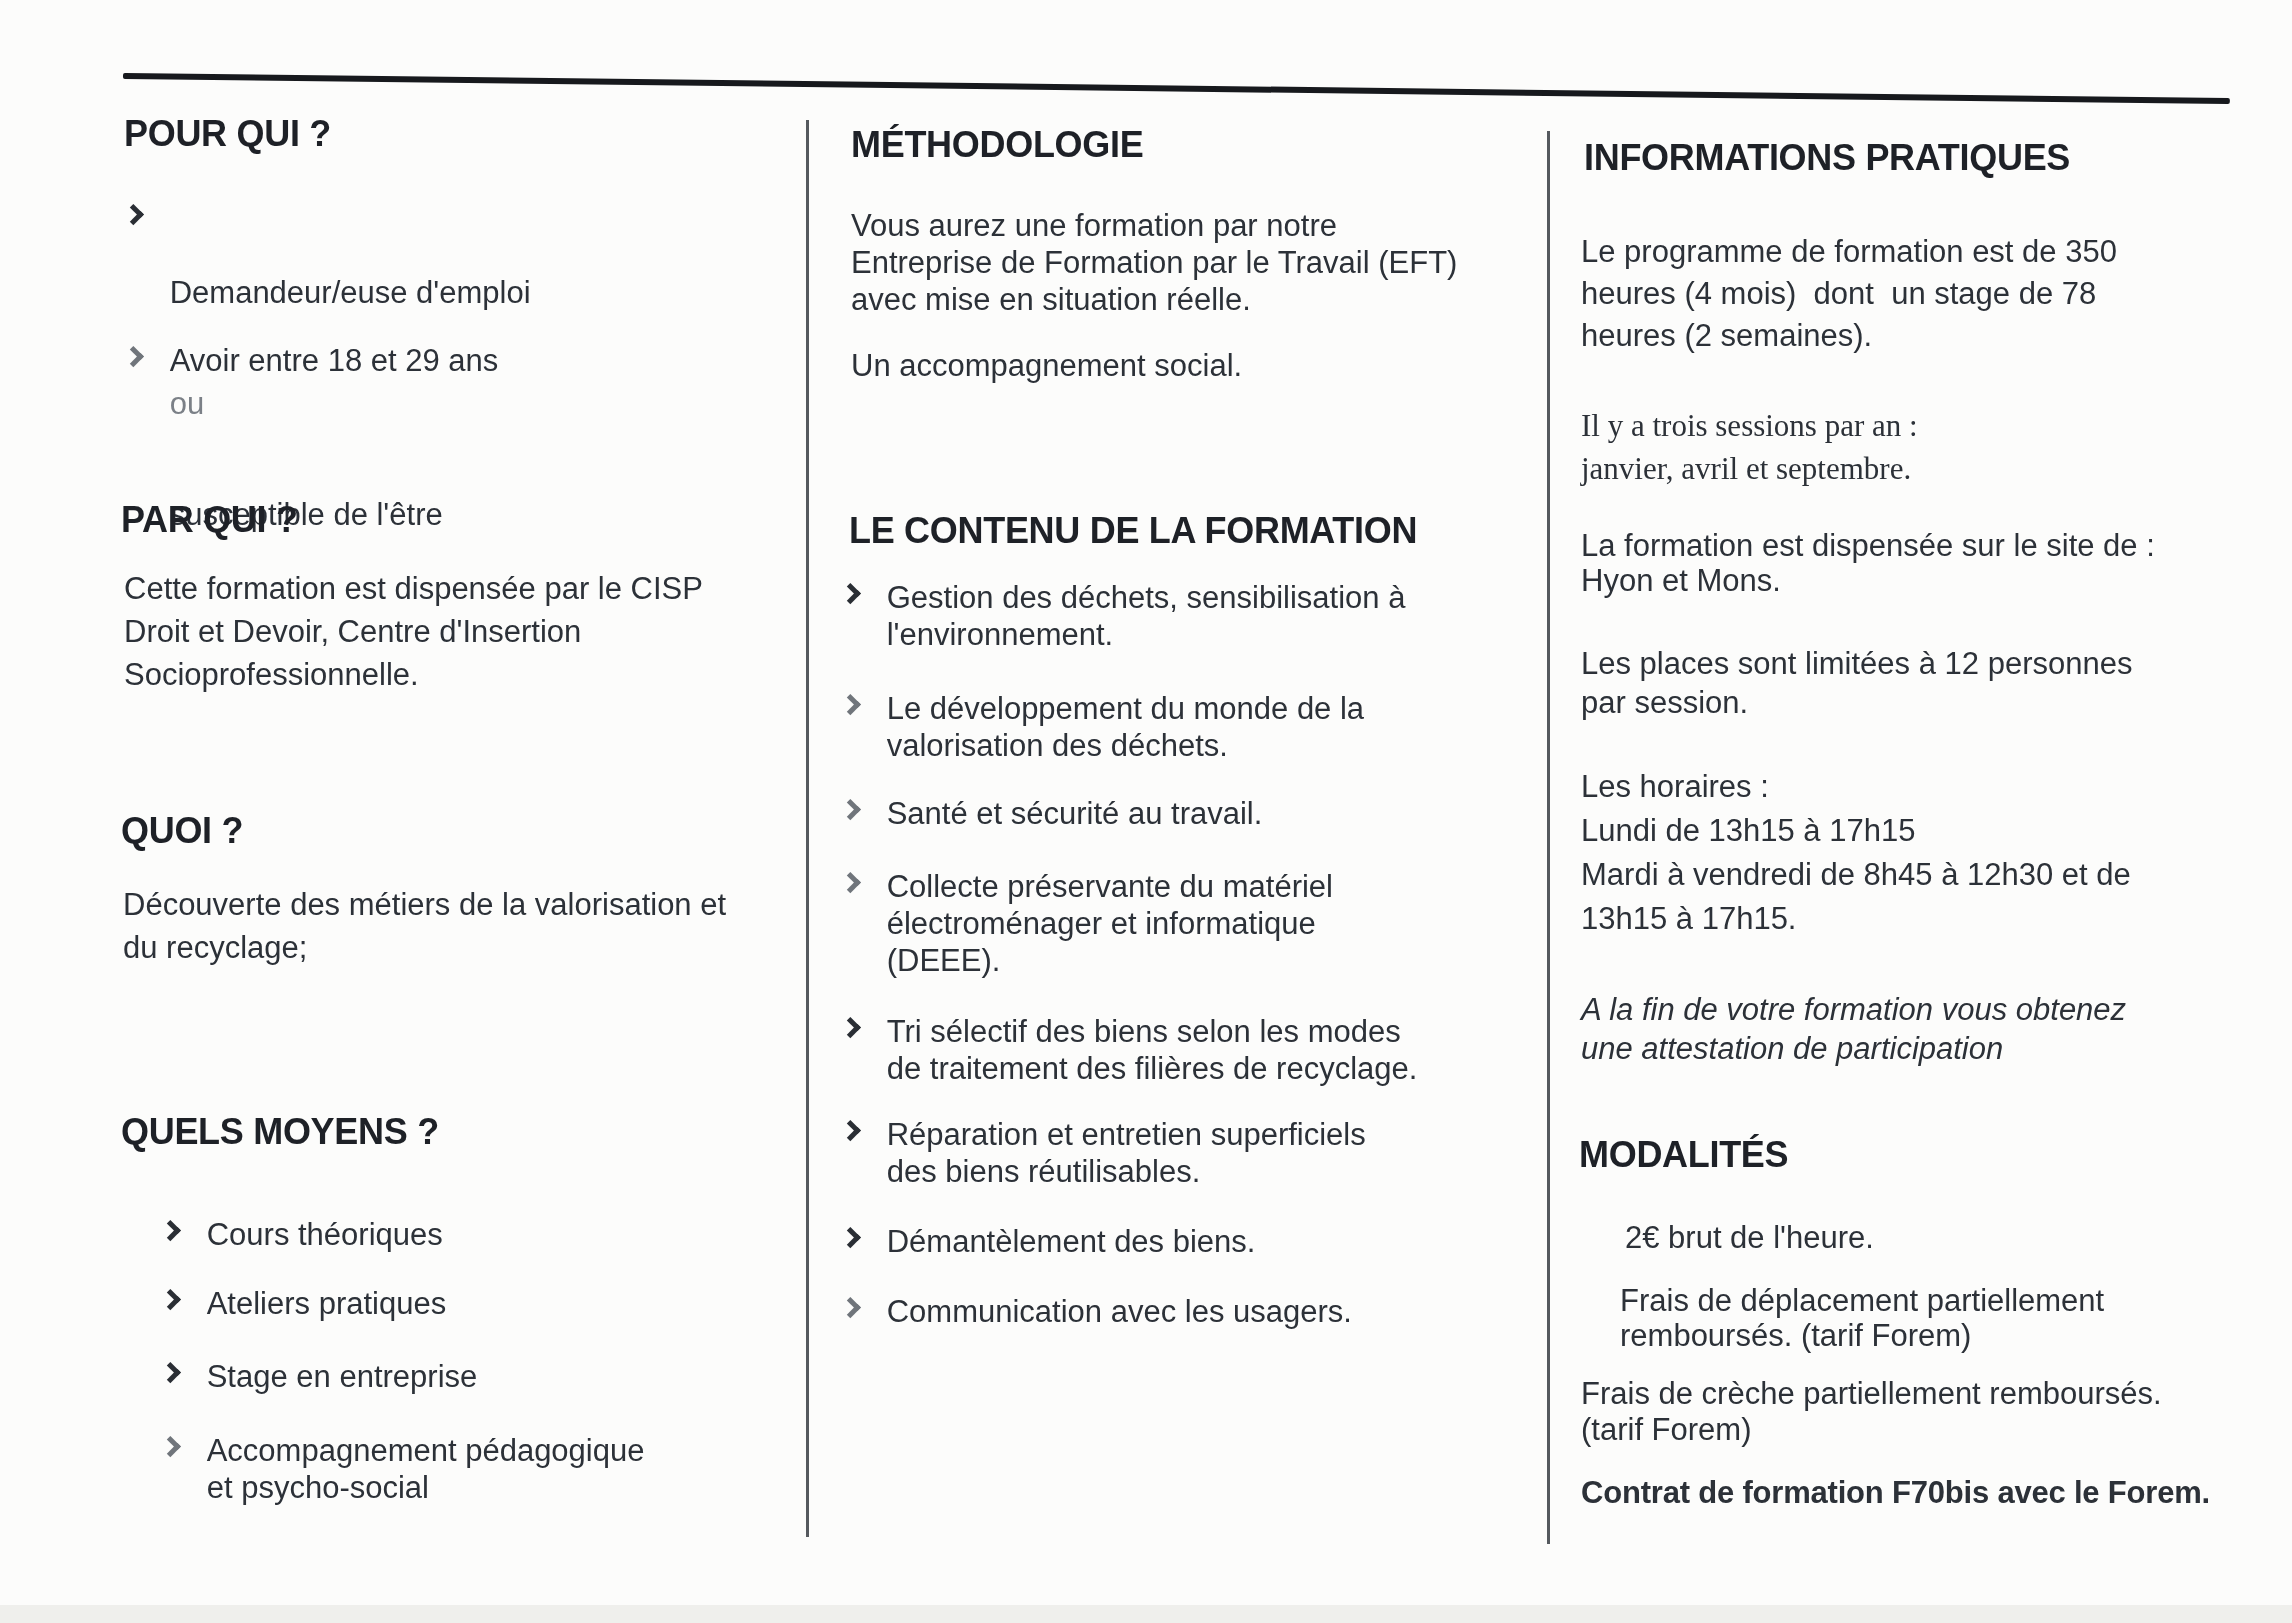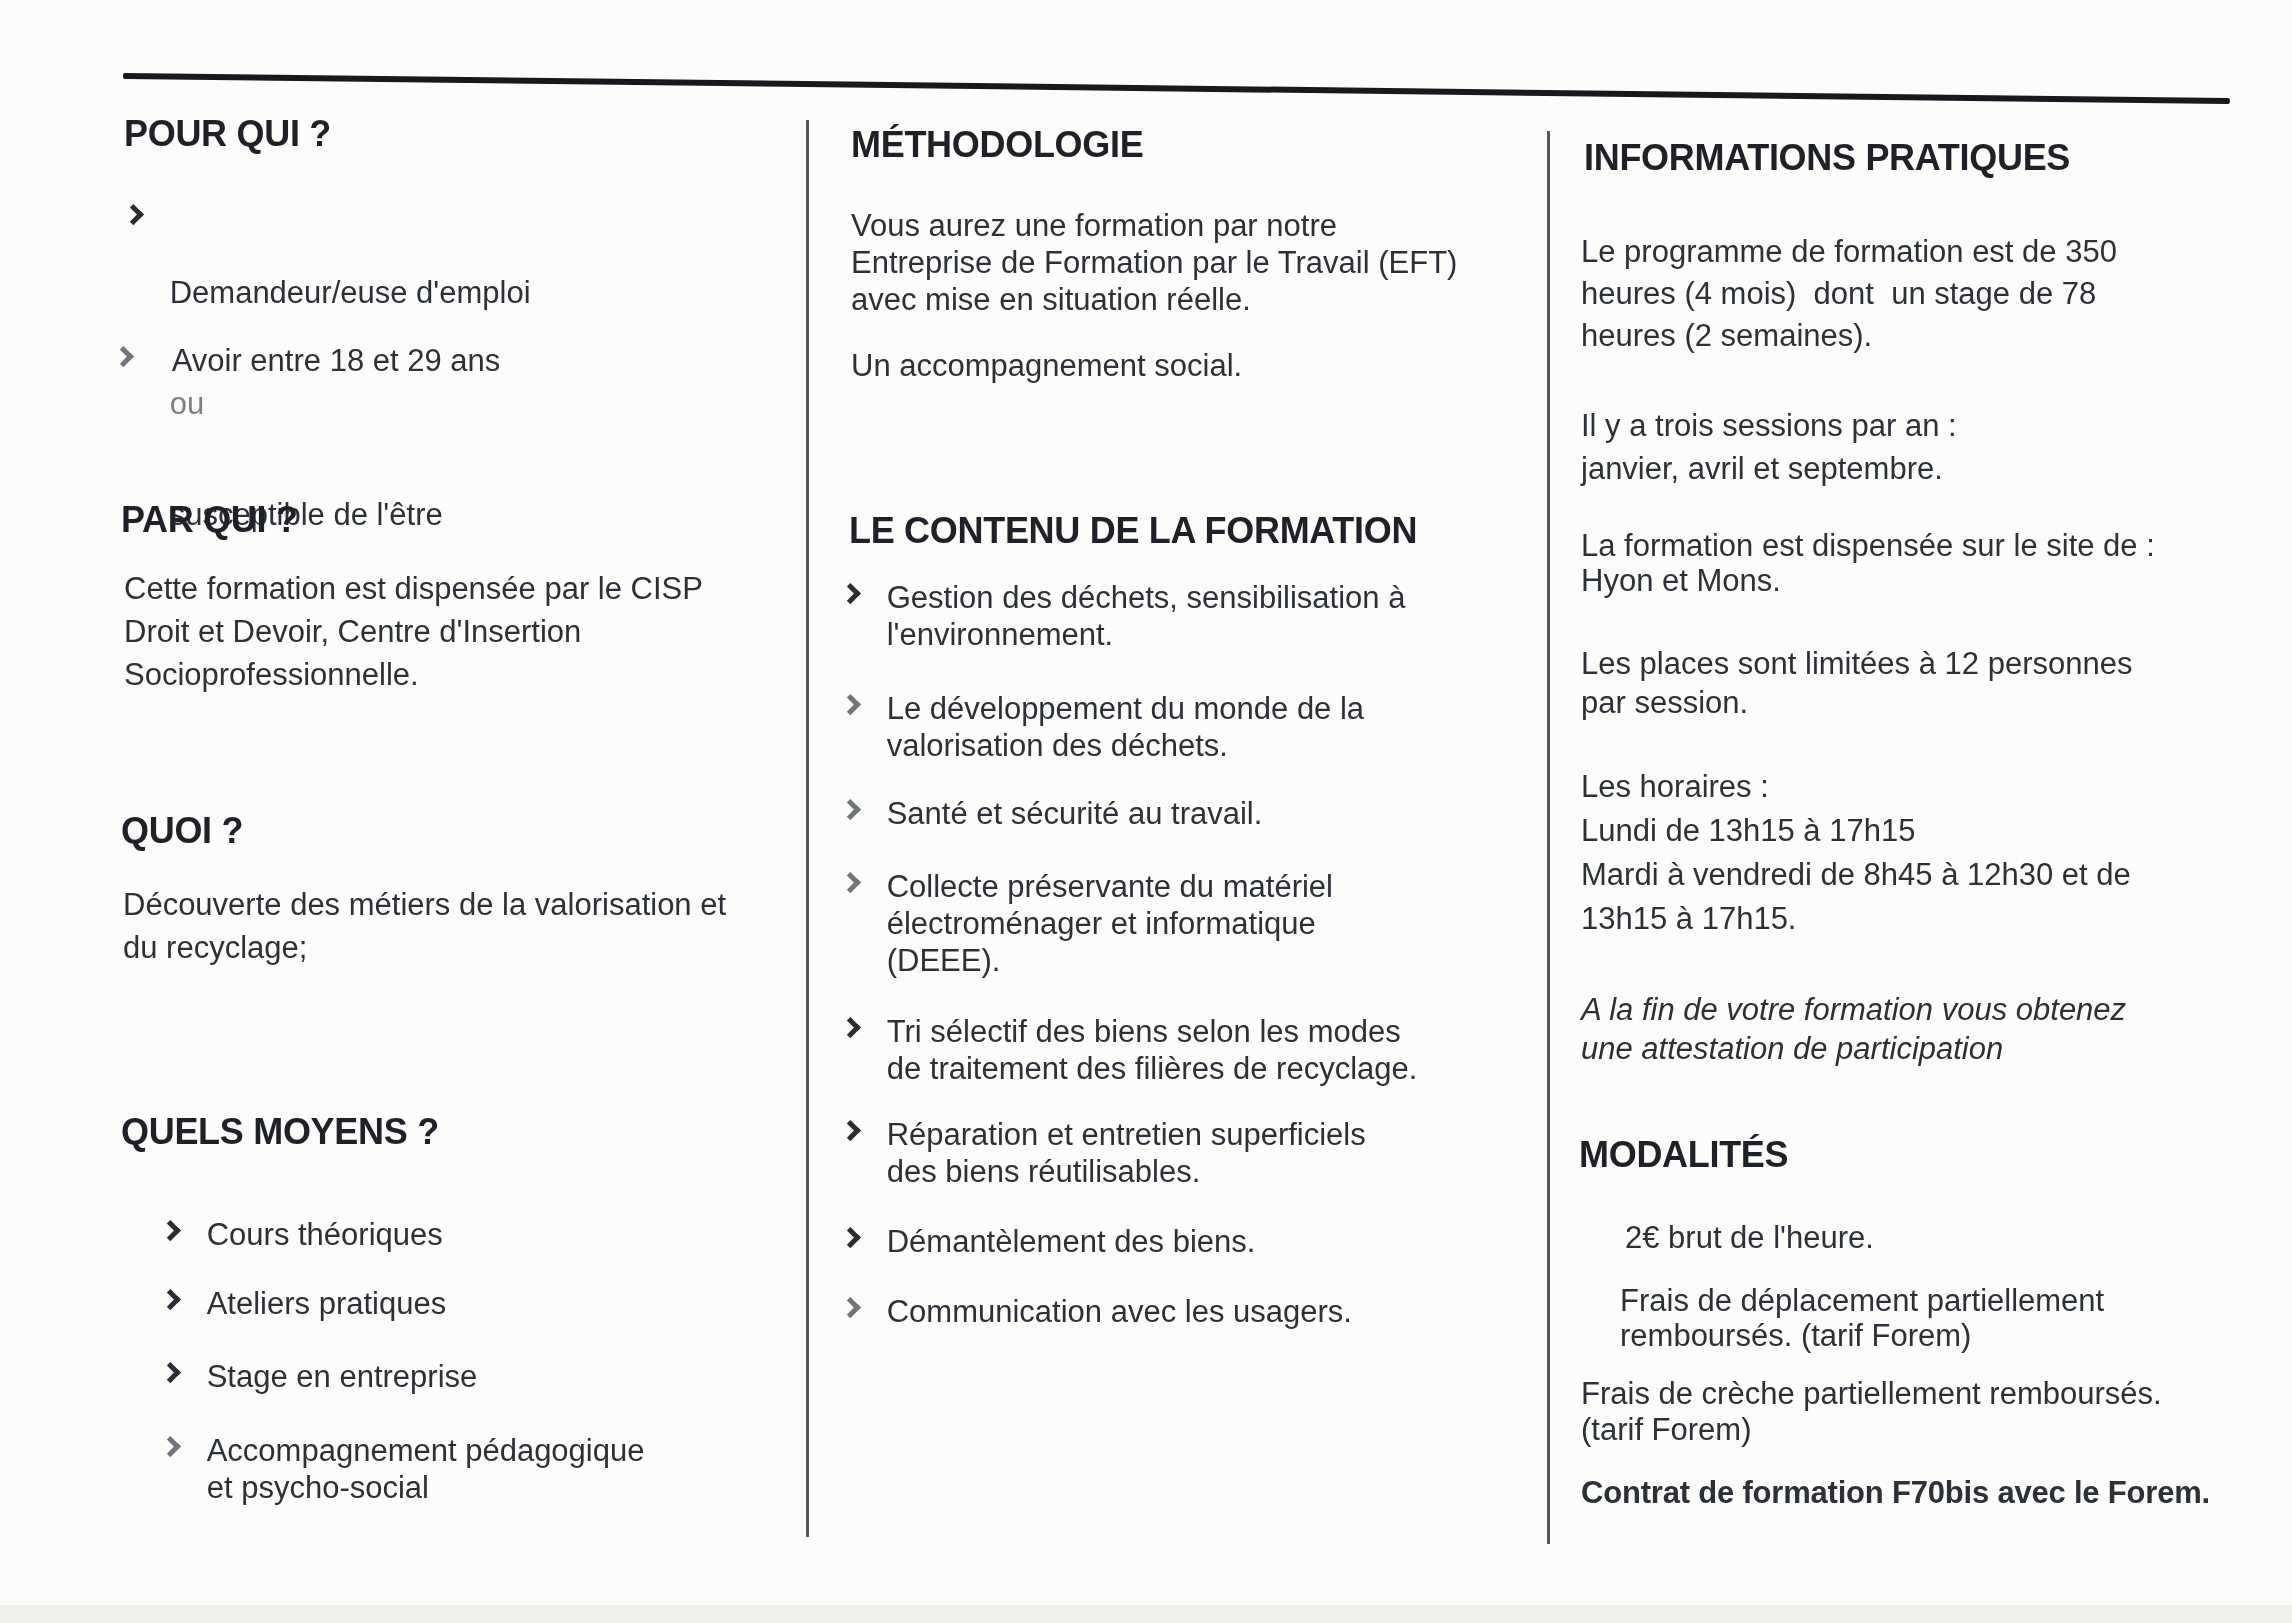--- a/index.html
+++ b/index.html
@@ -91,21 +91,21 @@
 
   <div class="bullet" style="left:126px; top:200px;">
     <span class="chev"></span>
     <div class="btext">
       <span class="line">Demandeur/euse d'emploi</span>
       <span class="line muted">ou</span>
       <span class="line">susceptible de l'être</span>
     </div>
   </div>
 
-  <div class="bullet" style="left:116px; top:342px;gap:12px;">
+  <div class="bullet" style="left:126px; top:342px;">
     <span class="chev gray"></span>
     <div class="btext">Avoir entre 18 et 29 ans</div>
   </div>
 
   <div class="hd" style="left:121px; top:500px;">PAR QUI ?</div>
   <div class="p lh44" style="left:124px; top:567px;">Cette formation est dispensée par le CISP
 Droit et Devoir, Centre d'Insertion
 Socioprofessionnelle.</div>
 
   <div class="hd" style="left:121px; top:811px;">QUOI ?</div>
@@ -176,21 +176,21 @@
   </div>
   <div class="bullet" style="left:843px; top:1293px;">
     <span class="chev gray"></span>
     <div class="btext">Communication avec les usagers.</div>
   </div>
 
   <div class="hd" style="left:1584px; top:138px;">INFORMATIONS PRATIQUES</div>
   <div class="p lh43" style="left:1581px; top:231px;">Le programme de formation est de 350
 heures (4 mois)  dont  un stage de 78
 heures (2 semaines).</div>
-  <div class="p lh44" style="left:1581px; top:404px;">Il y a trois sessions par an :
+  <div class="p lh44" style="left:1581px; top:404px;font-family:Liberation Serif, serif;">Il y a trois sessions par an :
 janvier, avril et septembre.</div>
   <div class="p lh36" style="left:1581px; top:528px;">La formation est dispensée sur le site de :
 Hyon et Mons.</div>
   <div class="p lh40" style="left:1581px; top:644px;">Les places sont limitées à 12 personnes
 par session.</div>
   <div class="p lh45" style="left:1581px; top:765px;">Les horaires :
 Lundi de 13h15 à 17h15
 Mardi à vendredi de 8h45 à 12h30 et de
 13h15 à 17h15.</div>
   <div class="p lh40" style="left:1581px; top:990px;font-style:italic;">A la fin de votre formation vous obtenez

